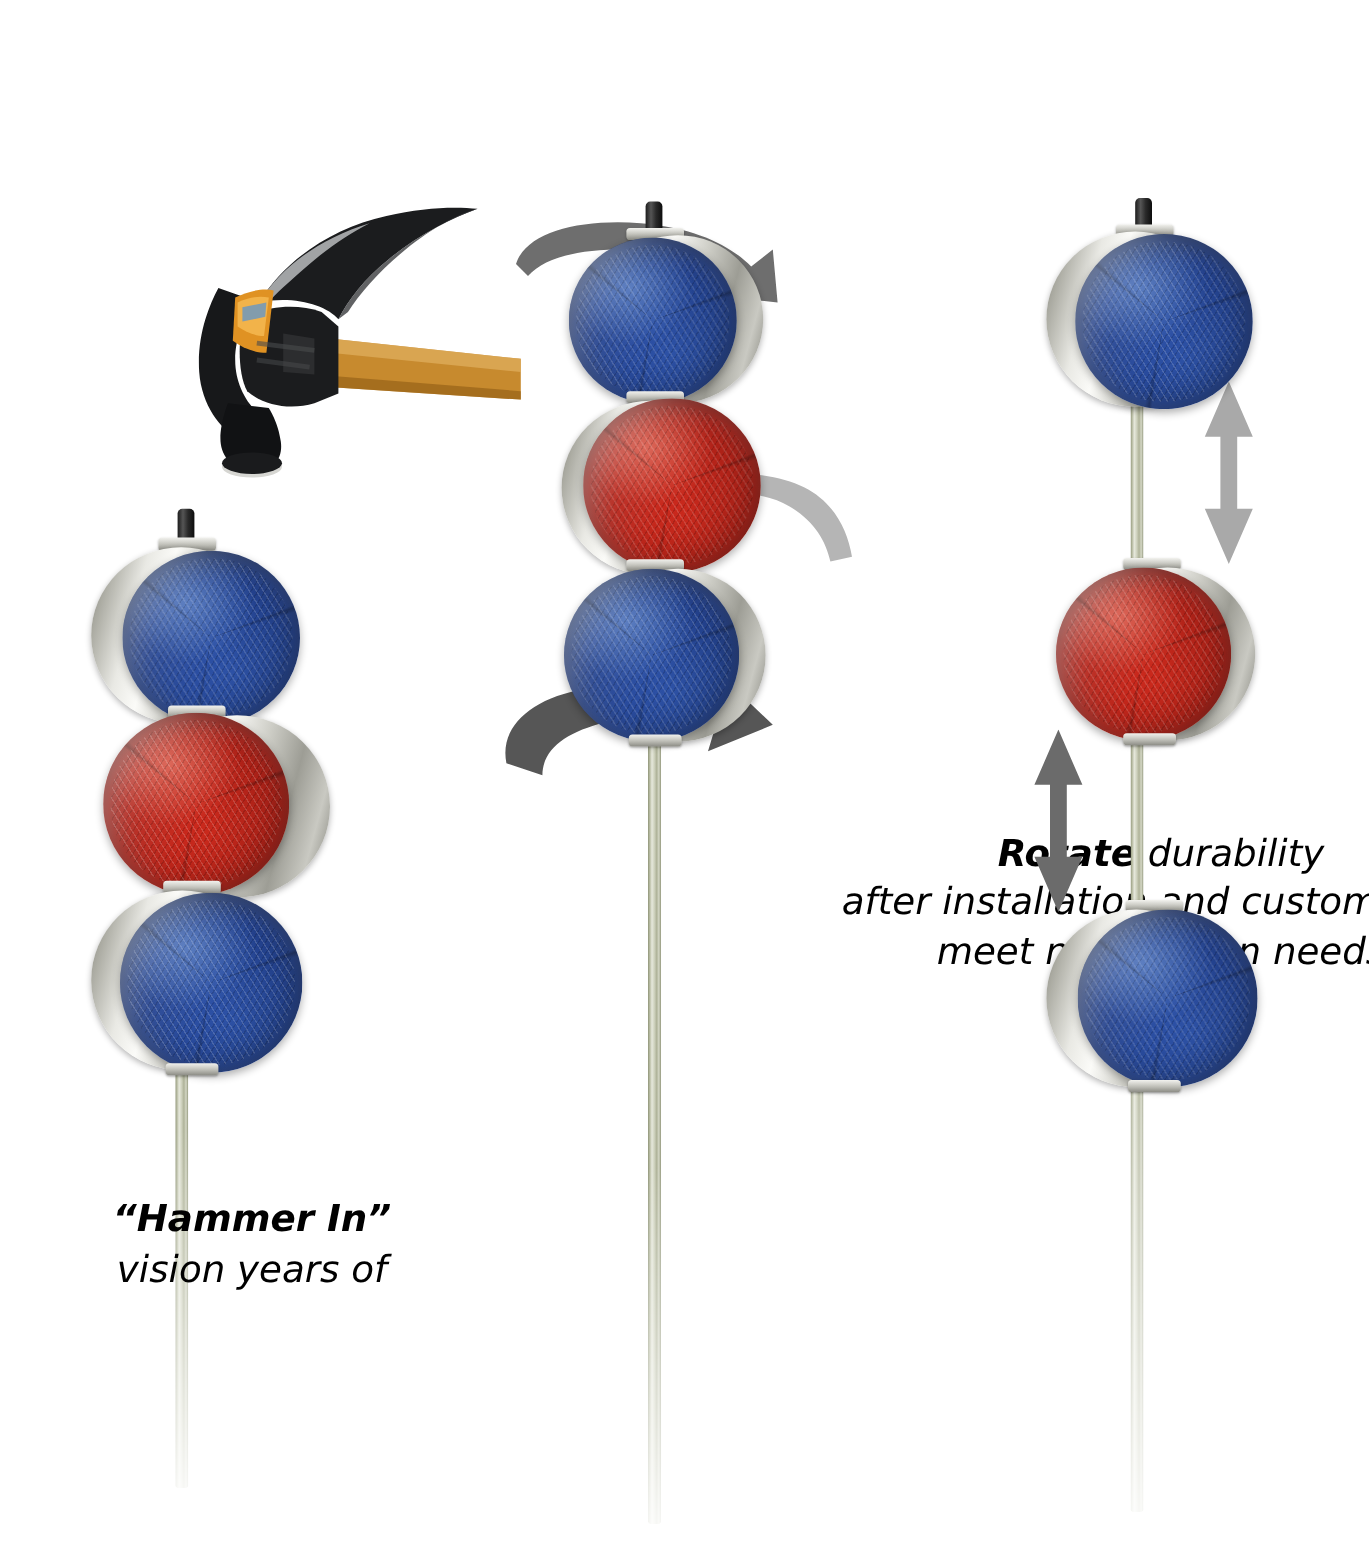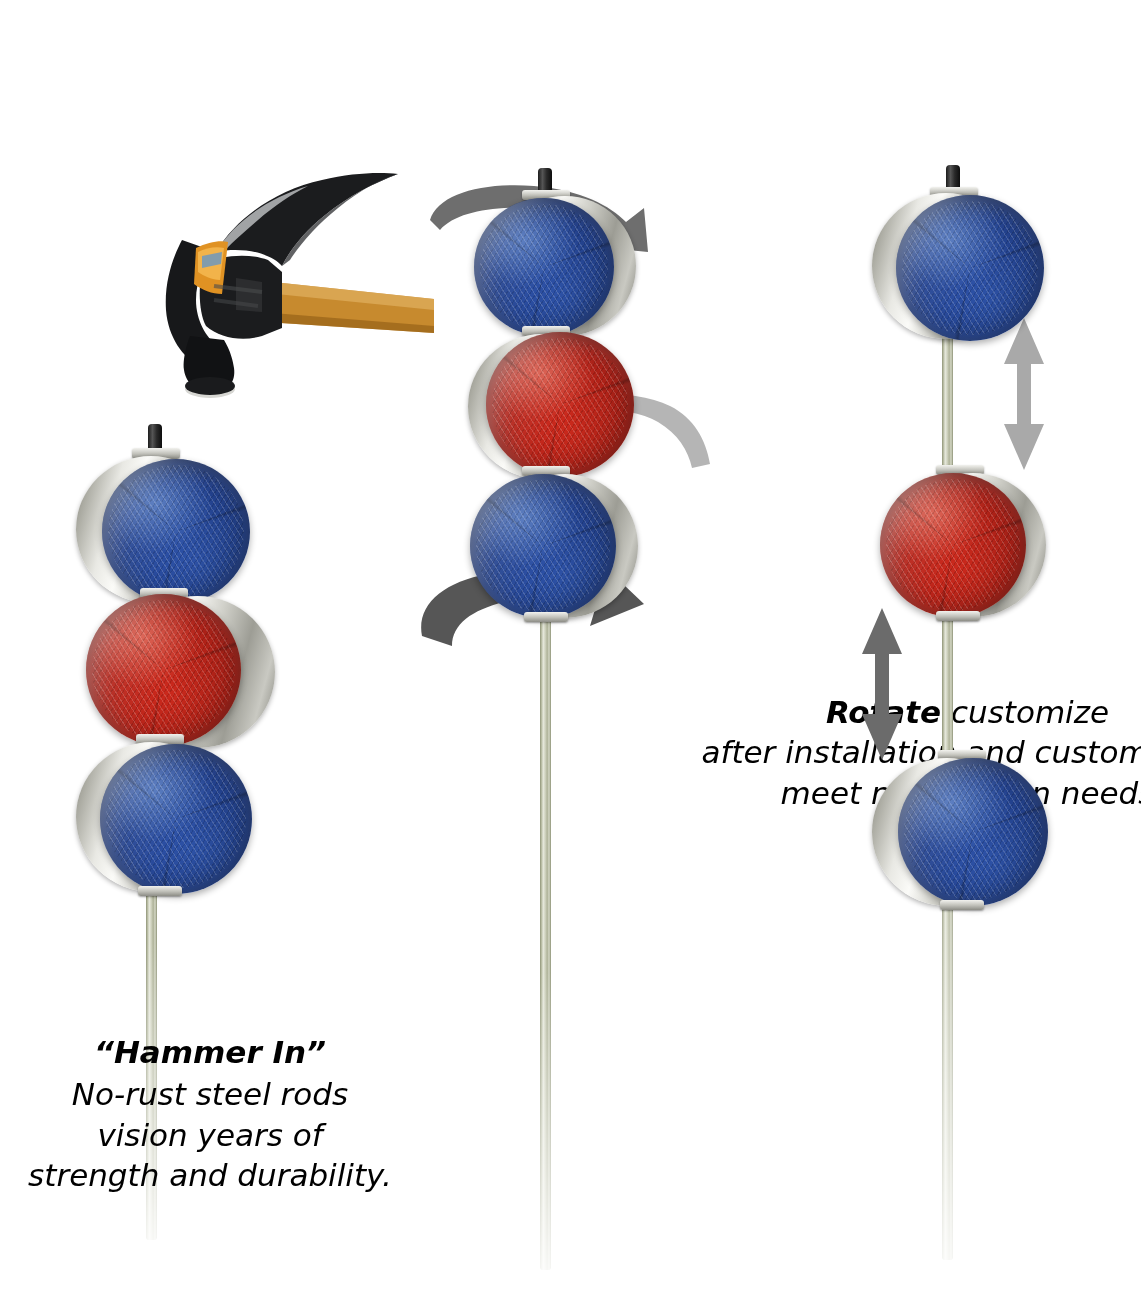--- a/index.html
+++ b/index.html
@@ -147,21 +147,21 @@
   
   .caption {
     position: absolute;
     font-family: "DejaVu Sans", sans-serif;
     font-style: italic;
     color: #000000;
     text-align: center;
     line-height: 1.30;
   }
   .caption .lead { font-weight: 700; font-style: italic; }
-  #cap-hammer { left: 0px;   top: 1032px; width: 420px; font-size: 31px; }
+  #cap-hammer { left: 0px;   top: 996px; width: 420px; font-size: 31px; }
   #cap-rotate { left: 255px; top: 692px; width: 625px; font-size: 31px; }
   #cap-hammer .title-line { font-size: 31px; margin-bottom: 2px; }
 </style>
 </head>
 <body>
 
 <div id="page">
 
 
   <div class="column" id="col-hammer">
@@ -234,23 +234,21 @@
       <div class="refl-lens blue" style="left:32px; top:10px; width:152px; height:150px;">
         <div class="spokes"></div>
         <div class="facets"></div>
         <div class="sheen"></div>
       </div>
       <div class="refl-collar" style="left:70px; top:152px; width:44px; height:10px;"></div>
     </div>
 
     <div class="caption" id="cap-hammer">
       <div class="title-line lead">“Hammer In”</div>
-      <div>No-rust steel rods</div>
       <div>vision years of</div>
-      <div>strength and durability.</div>
     </div>
   </div>
 
   <div class="column" id="col-spin">
 
     <div class="rod fade" style="left:140px; top:560px; height:710px;"></div>
 
     <div class="arrow-svg" style="left:12px; top:178px; width:260px; height:120px;">
       <svg width="260" height="120" viewBox="0 0 260 120">
         <path d="M18,42 C26,16 70,4 122,8 C170,12 198,28 214,44
@@ -301,21 +299,21 @@
       <div class="refl-housing" style="left:32px; top:8px;  width:146px; height:144px;"></div>
       <div class="refl-lens blue" style="left:10px; top:8px;  width:146px; height:144px;">
         <div class="spokes"></div>
         <div class="facets"></div>
         <div class="sheen"></div>
       </div>
       <div class="refl-collar" style="left:64px; top:146px; width:44px; height:10px;"></div>
     </div>
 
     <div class="caption" id="cap-rotate">
-      <div><span class="lead">Rotate</span><span> customize</span></div>
+      <div><span class="lead">Rotate</span><span> durability</span></div>
       <div>after installation  and  customize to</div>
       <div>meet night vision needs</div>
     </div>
   </div>
 
   <div class="column" id="col-slide">
 
     <div class="rod fade" style="left:172px; top:250px; height:1010px;"></div>
 
     <div class="arrow-svg" style="left:230px; top:318px; width:48px; height:152px;">

